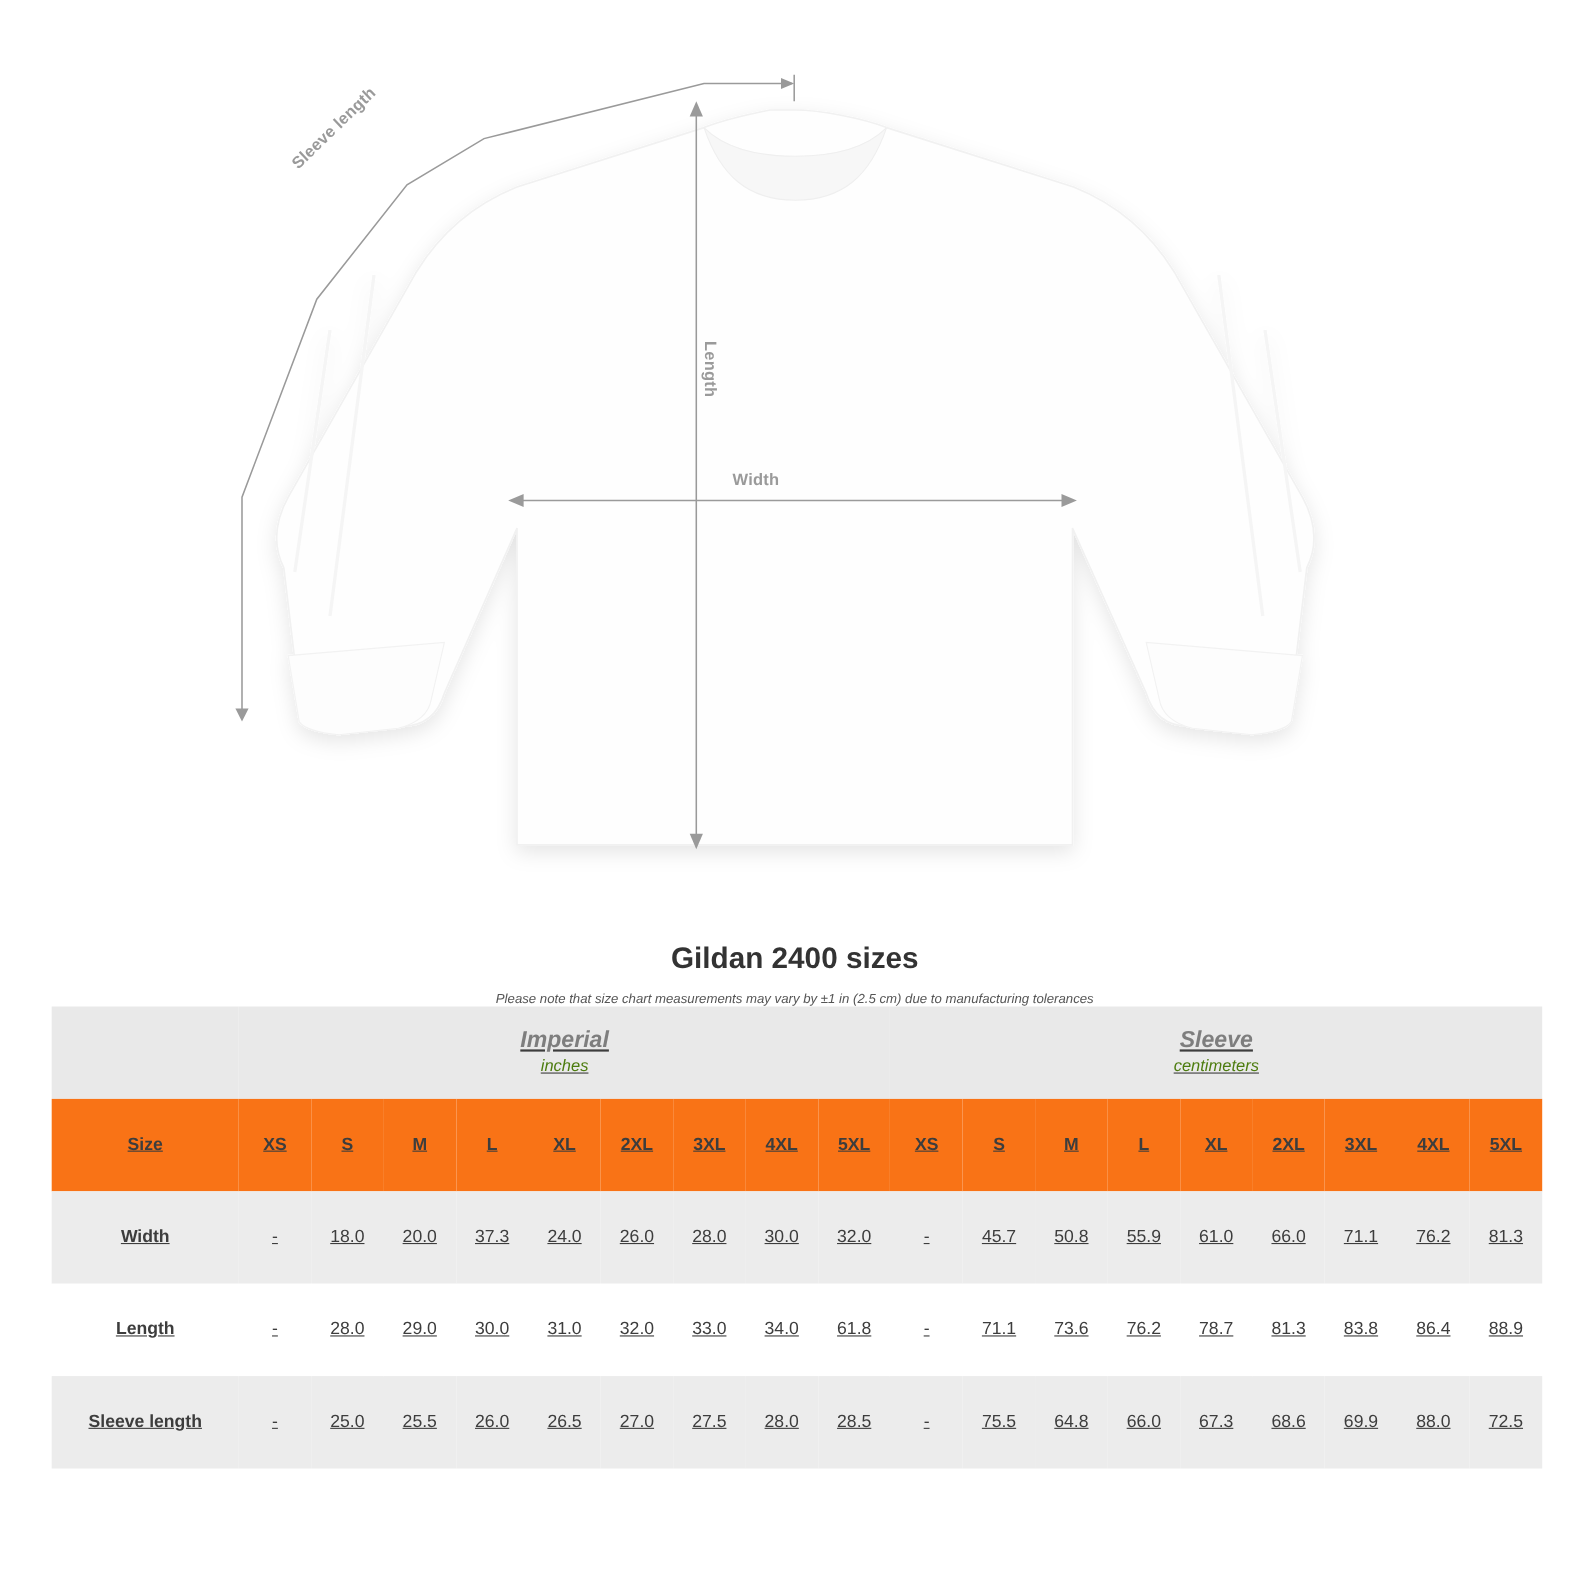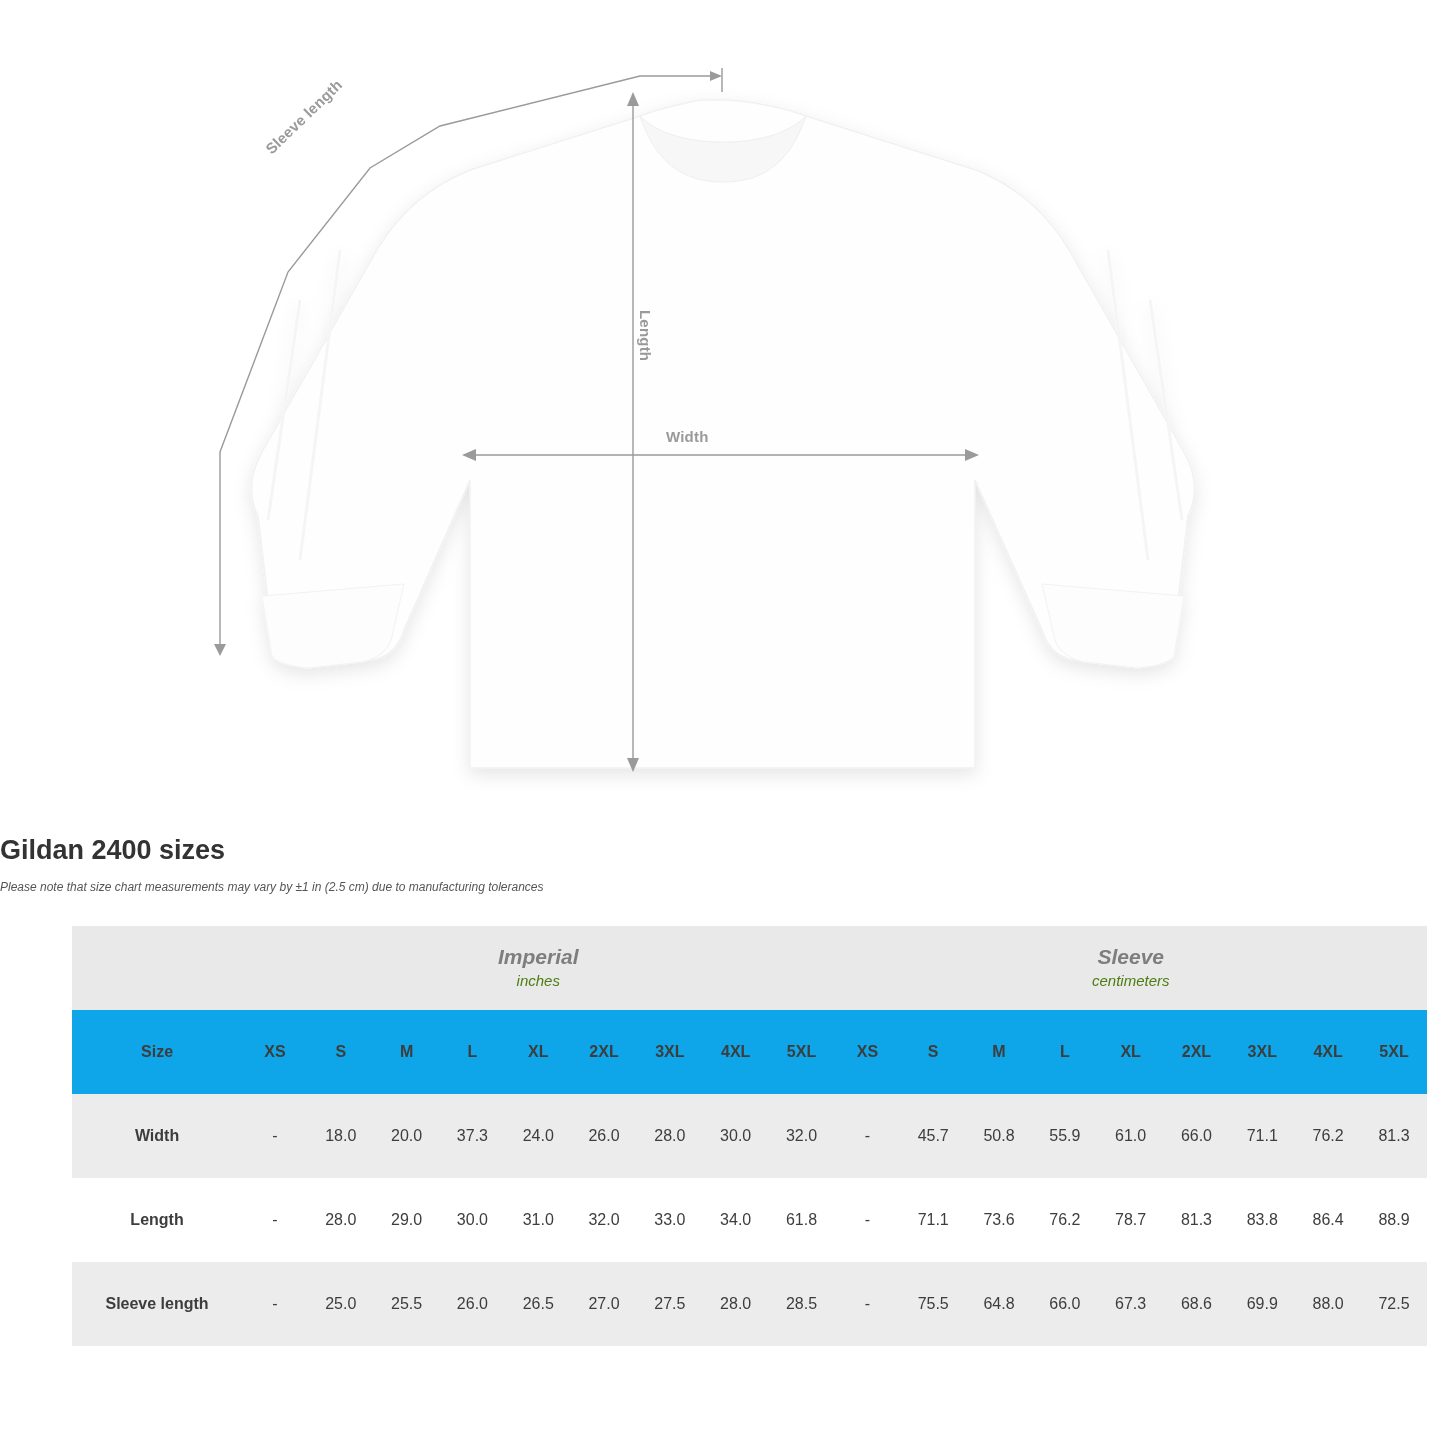--- a/index.html
+++ b/index.html
@@ -49,40 +49,40 @@
     top: 310px;
     writing-mode: vertical-rl;
   }
   .label-width {
     left: 666px;
     top: 428px;
   }
 
   
   .title-block {
-    text-align: left;
-    margin-top: 15px;
+    text-align: center;
+    margin-top: 36px;
   }
   .chart-title {
     font-size: 27px;
     font-weight: bold;
     color: #333333;
     margin: 0 0 14px 0;
   }
   .chart-note {
     font-size: 12px;
     font-style: italic;
     color: #555555;
     margin: 0;
   }
 
   
   .table-wrap {
-    margin-top: 32px;
-    padding: 0 72px;
+    padding: 0 47px;
+    text-decoration: underline;
   }
   table.sizes {
     border-collapse: collapse;
     width: 1355px;
     table-layout: fixed;
   }
   table.sizes td, table.sizes th {
     text-align: center;
     font-size: 16px;
     color: #3d3d3d;
@@ -102,21 +102,21 @@
     color: #7e7e7e;
     line-height: 1.25;
   }
   .unit-sub {
     font-size: 15px;
     font-style: italic;
     color: #4d7c0f;
     line-height: 1.5;
   }
   .row-head td {
-    background: #0ea5e9;
+    background: #f97316;
     font-weight: bold;
   }
   .row-head td.rowlabel {
     font-weight: bold;
   }
   .row-shaded td {
     background: #ececec;
   }
   .row-plain td {
     background: #ffffff;

